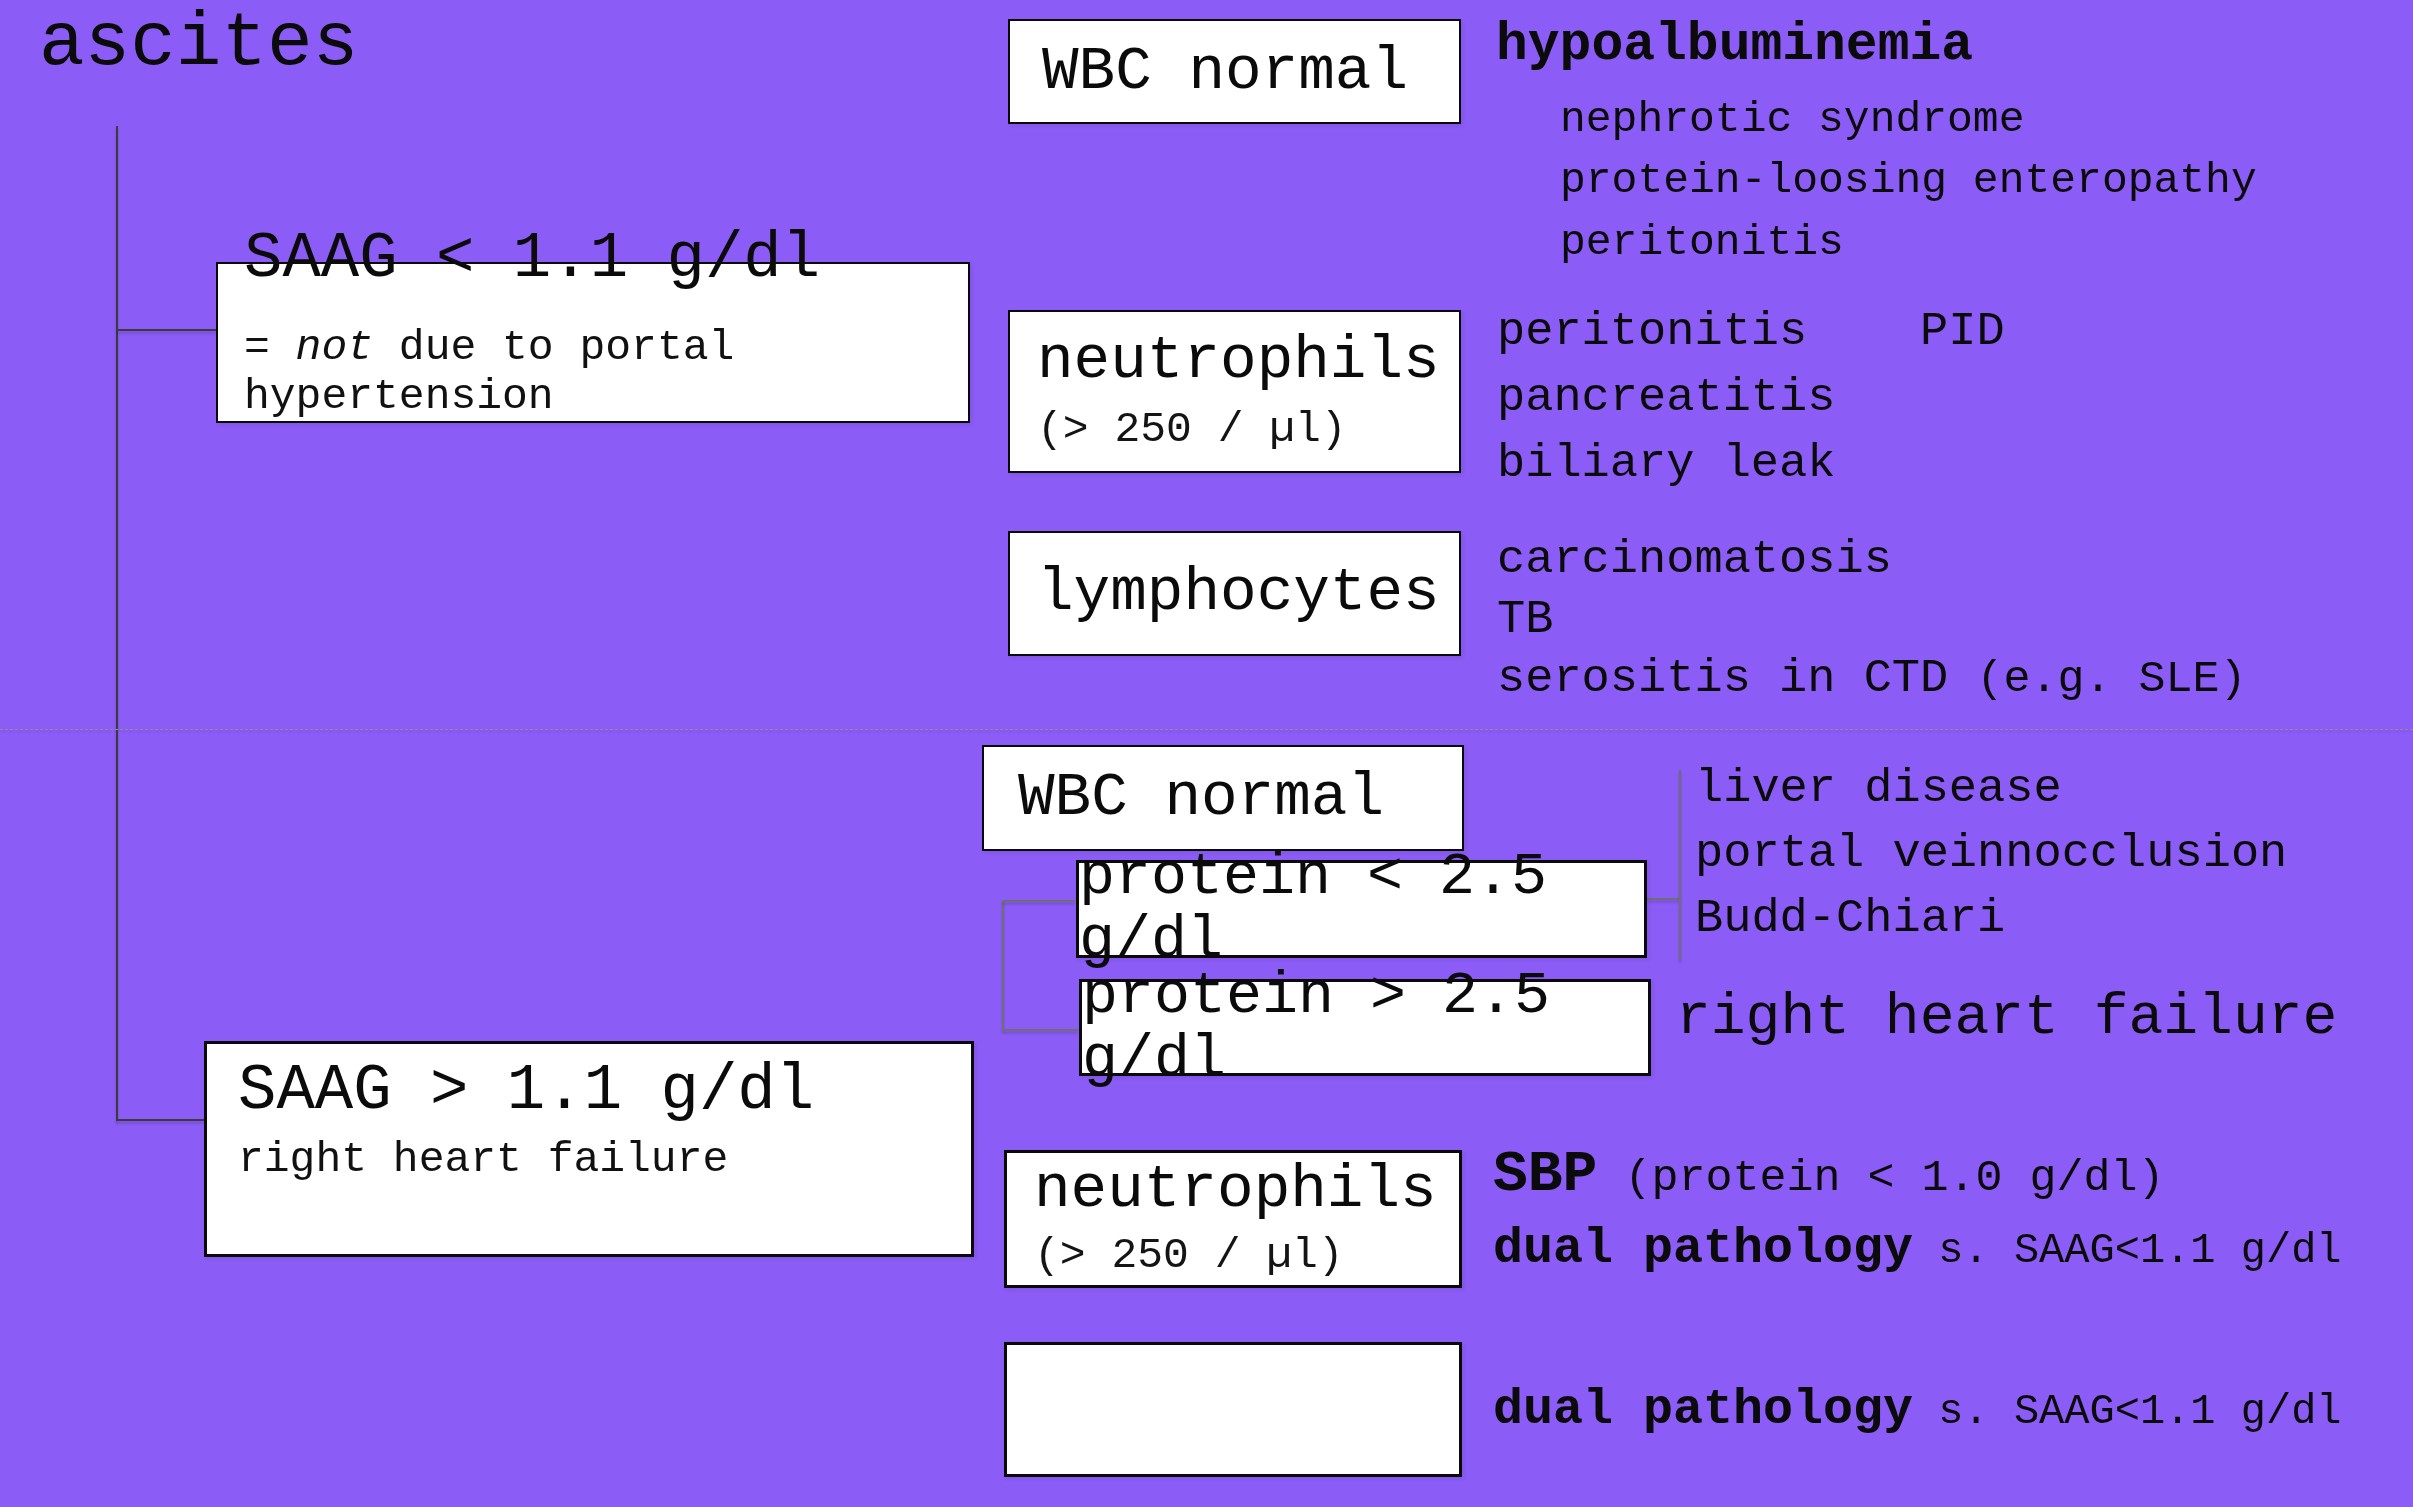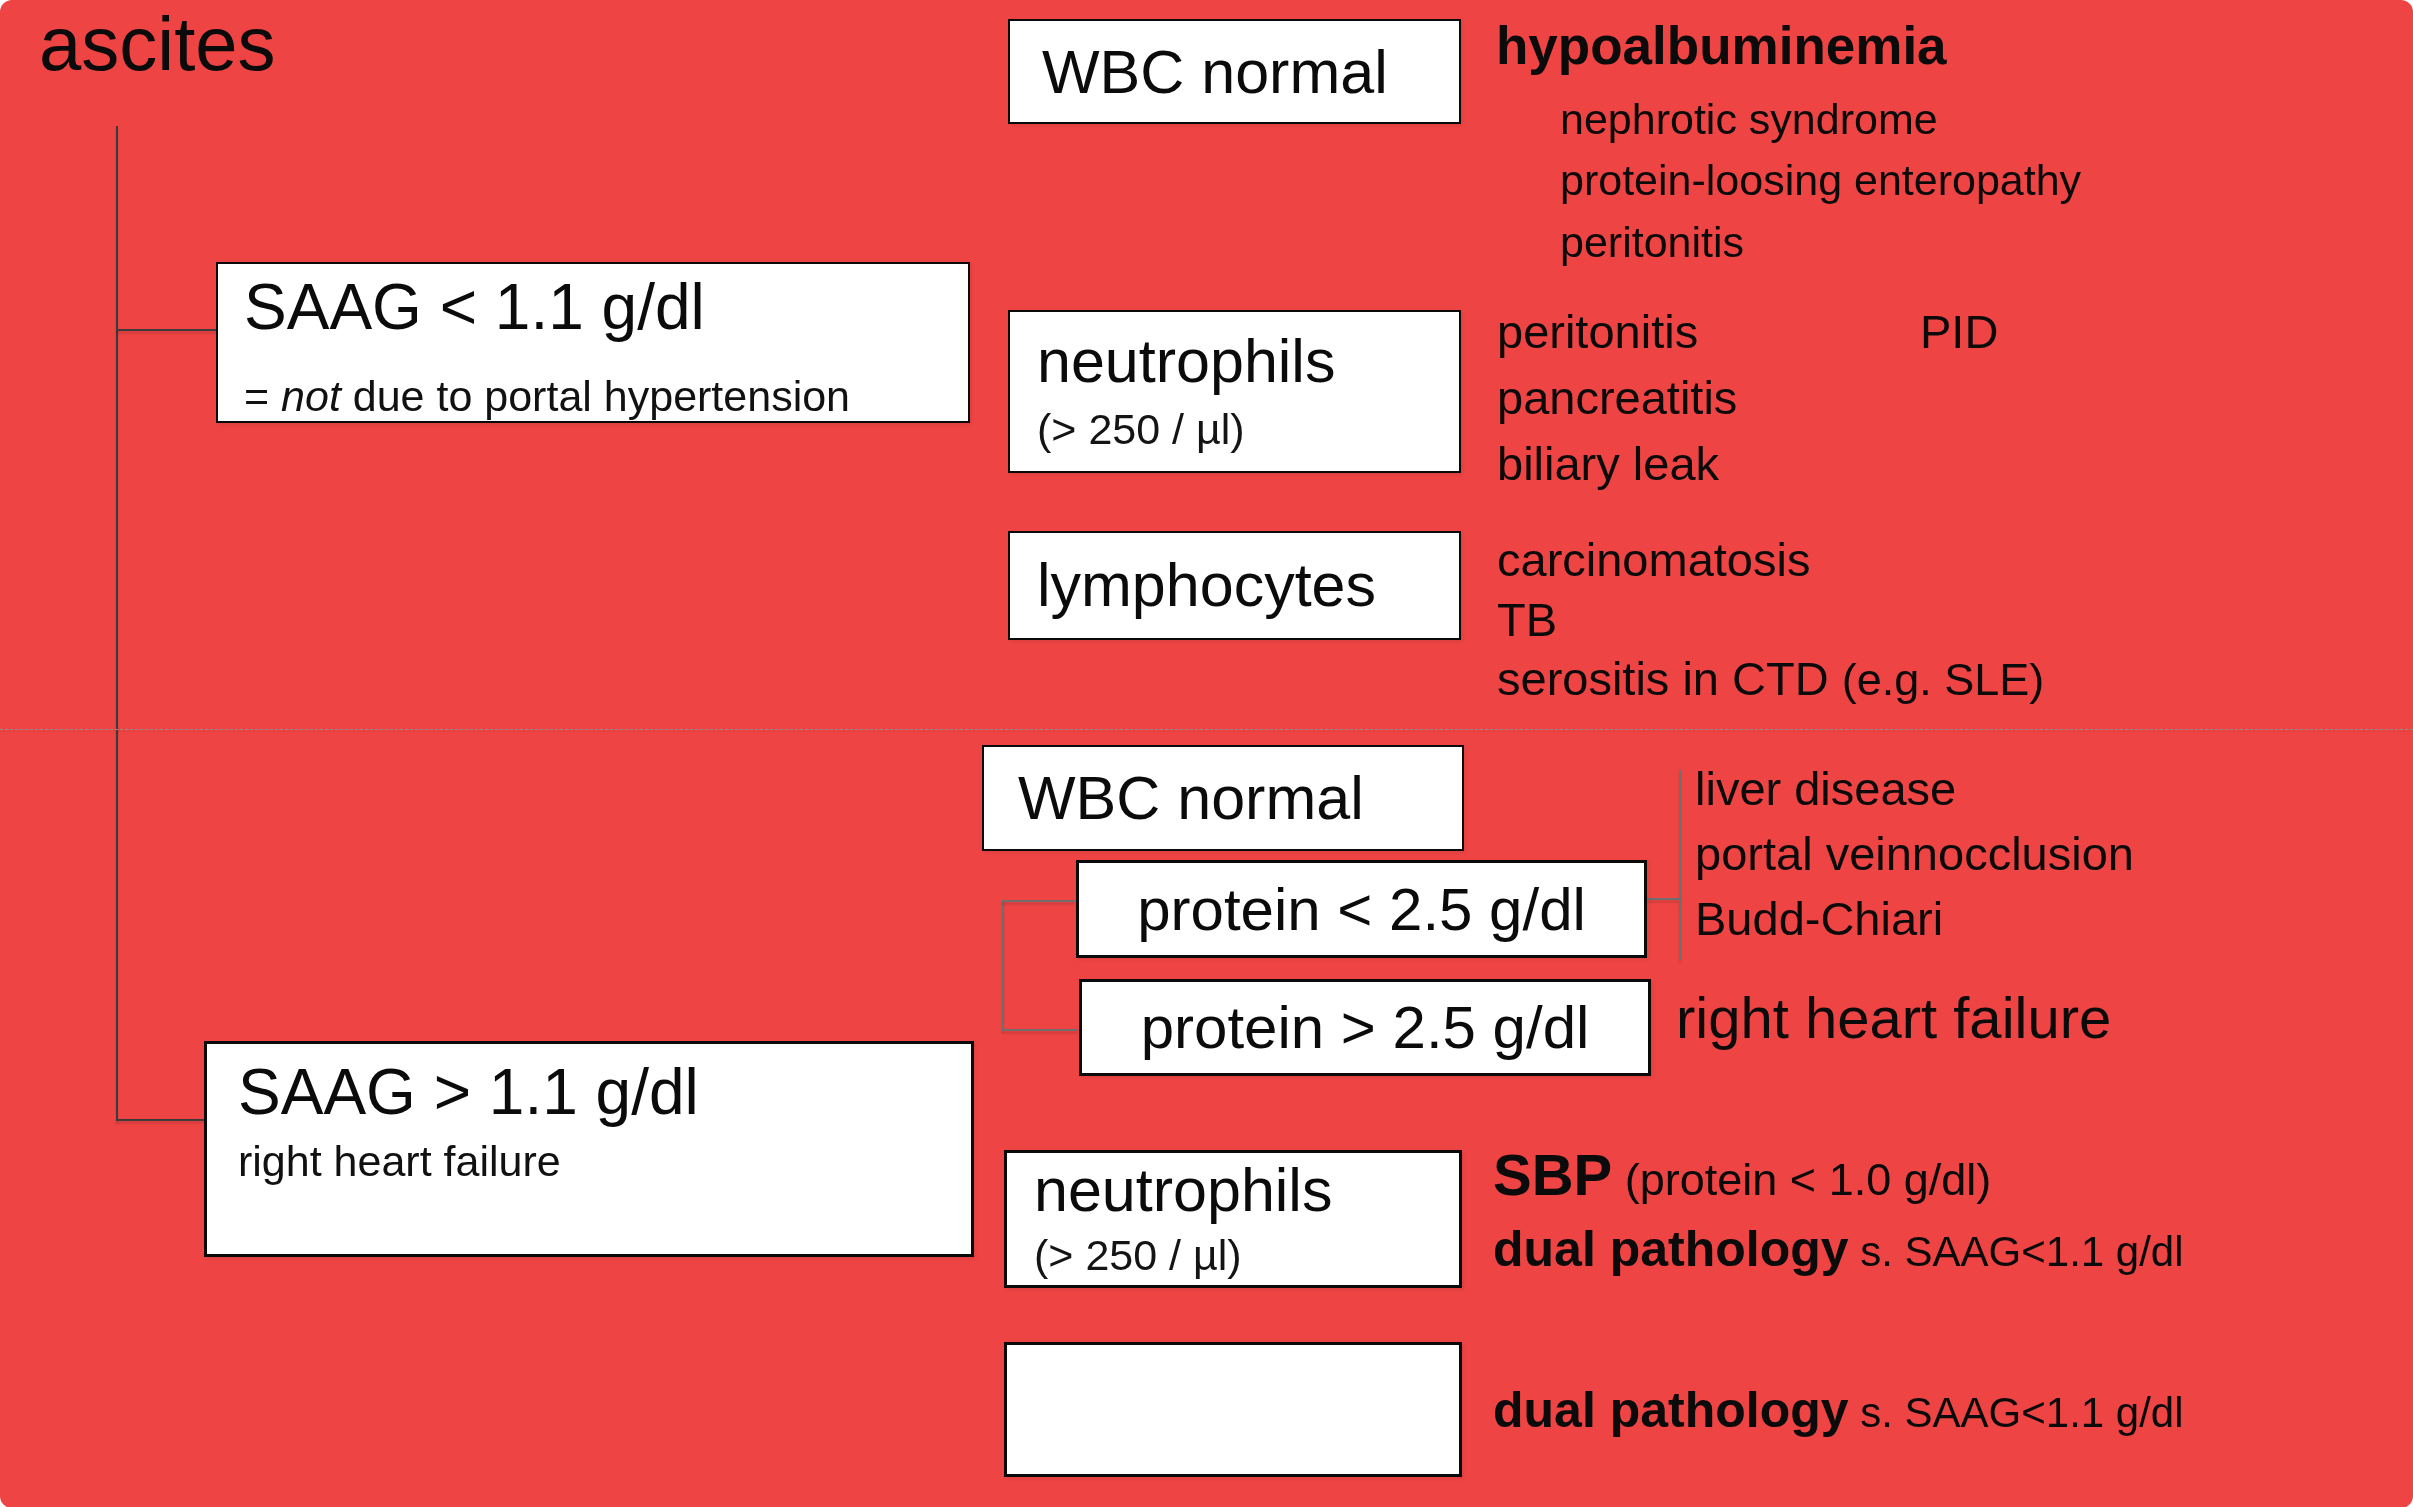--- a/index.html
+++ b/index.html
@@ -1,23 +1,22 @@
 <!DOCTYPE html>
 <html style="font-size:13px"><head>
 <meta charset="utf-8">
 <style>
   html,body{margin:0;padding:0;background:#ffffff;}
   #canvas{
     position:relative;
     width:2413px;height:1508px;
-    background:#ef4444;
-    font-family:Liberation Sans, sans-serif;
+    background:#8b5cf6;
+    font-family:Liberation Mono, monospace;
     color:#0b0b0b;
     overflow:hidden;
-    border-radius:12px;
   }
   .abs{position:absolute;line-height:1;white-space:nowrap;}
   .node{
     position:absolute;
     background:#ffffff;
     border:2.4px solid #0a0a0a;
     box-sizing:border-box;
     box-shadow:1.6px 2.4px 4px rgba(0,0,0,0.08);
     display:flex;flex-direction:column;justify-content:center;
   }
@@ -74,21 +73,21 @@
 
   <div class="node" style="left:1008px;top:19.3px;width:453px;height:105px;padding-left:32px;">
     <div class="boxtitle">WBC normal</div>
   </div>
 
   <div class="node" style="left:1008px;top:310px;width:453px;height:163px;padding-left:27px;">
     <div class="boxtitle">neutrophils</div>
     <div class="boxsub">(&gt; 250 / µl)</div>
   </div>
 
-  <div class="node" style="left:1008px;top:531px;width:453px;height:109px;padding-left:27px;">
+  <div class="node" style="left:1008px;top:531px;width:453px;height:125px;padding-left:27px;">
     <div class="boxtitle">lymphocytes</div>
   </div>
 
   <div class="abs t-head" style="left:1496px;top:19.3px;">hypoalbuminemia</div>
   <div class="abs t-sublist" style="left:1560px;top:98px;">nephrotic syndrome</div>
   <div class="abs t-sublist" style="left:1560px;top:159px;">protein-loosing enteropathy</div>
   <div class="abs t-sublist" style="left:1560px;top:221px;">peritonitis</div>
 
   <div class="abs t-list" style="left:1497px;top:308px;">peritonitis</div>
   <div class="abs t-list" style="left:1920px;top:308px;">PID</div>

